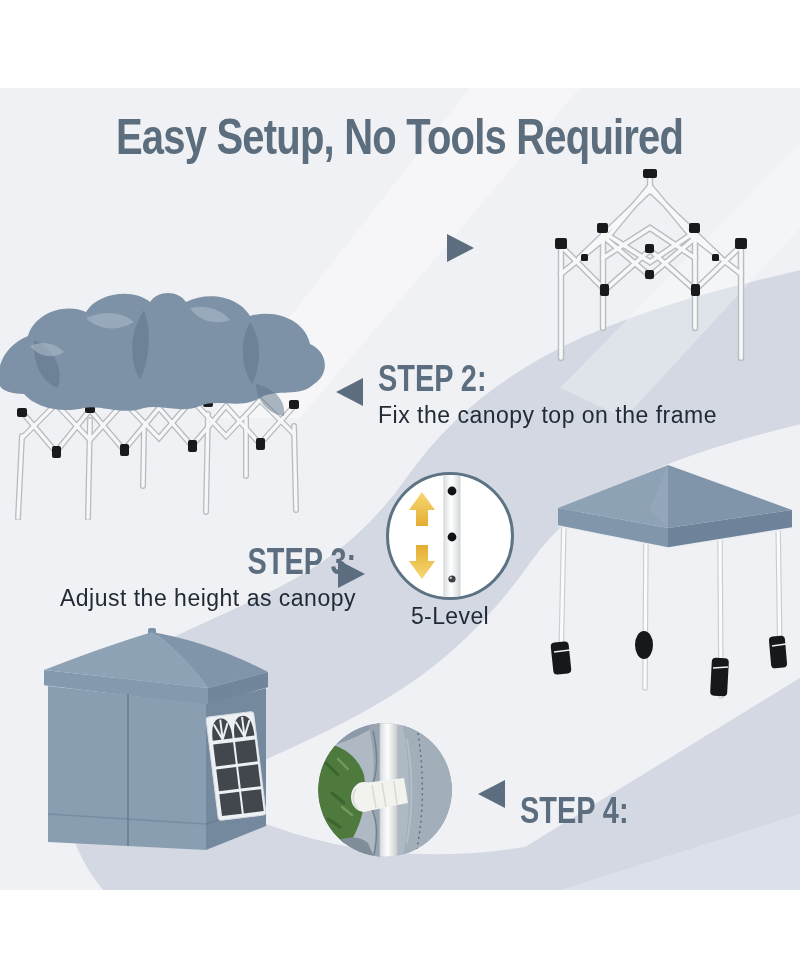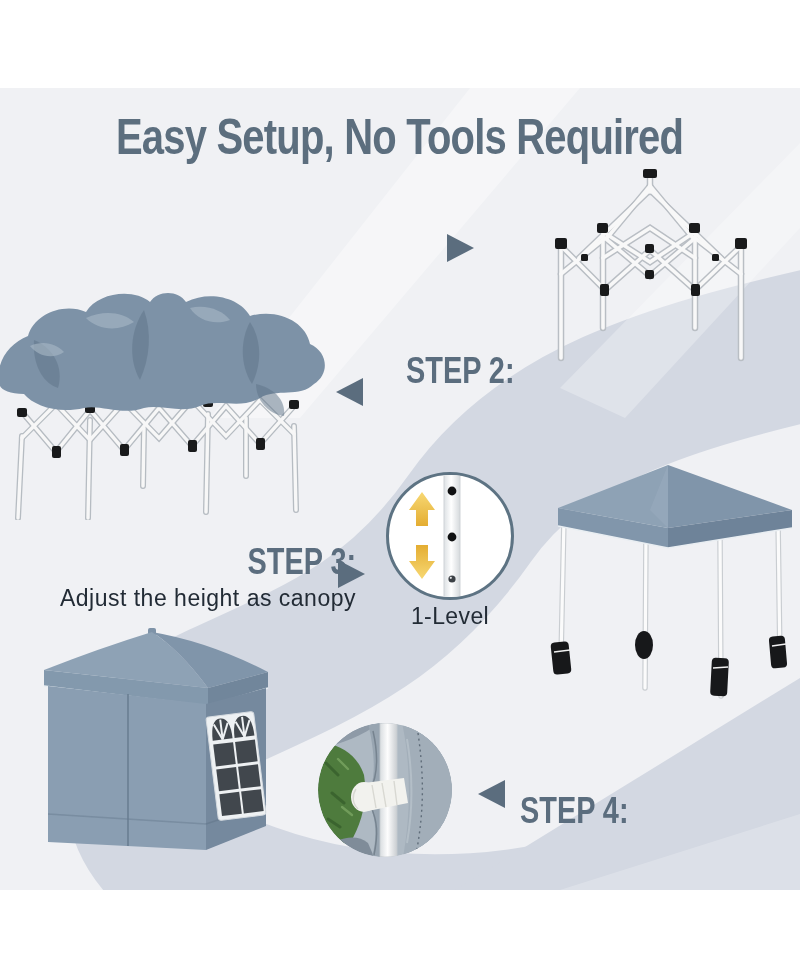--- a/index.html
+++ b/index.html
@@ -138,22 +138,23 @@
         <path d="M262 96 C280 100 292 112 290 128 C274 126 262 112 262 96 Z"></path>
       </g>
       <g fill="#a9b9c7" opacity="0.6">
         <path d="M92 30 C110 22 128 24 140 34 C124 44 104 42 92 30 Z"></path>
         <path d="M196 20 C212 16 228 22 236 32 C220 38 204 32 196 20 Z"></path>
         <path d="M36 58 C50 52 62 56 70 64 C58 72 44 68 36 58 Z"></path>
       </g>
     </svg>
 
     <div class="tri l" style="left:336px;top:290px;"></div>
-    <div class="step left-al" style="top:264px;left:378px;margin-left:28px;">
+    <div class="step left-al" style="top:272px;left:378px;">
       <span class="hd">STEP 2:</span>
+      <div class="ds">Fix the canopy top on the frame</div>
     </div>
 
     <div class="step right-al" style="top:455px;right:444px;">
       <span class="hd">STEP 3:</span>
       <div class="ds">Adjust the height as canopy</div>
     </div>
     <div class="tri r" style="left:338px;top:472px;"></div>
 
     <div class="circle1">
       <svg width="124" height="124" viewBox="0 0 124 124">
@@ -176,21 +177,21 @@
         <circle cx="63" cy="16" r="4.4" fill="#101112"></circle>
         <circle cx="63" cy="62" r="4.4" fill="#101112"></circle>
         <circle cx="63" cy="104" r="3.6" fill="#3c4146"></circle>
         <circle cx="61.8" cy="102.8" r="1.1" fill="#e8eaec"></circle>
         <path d="M33 17 L20 35 L27 35 L27 51 L39 51 L39 35 L46 35 Z" fill="url(#goldg)"></path>
         <path d="M33 104 L20 86 L27 86 L27 70 L39 70 L39 86 L46 86 Z" fill="url(#goldg2)"></path>
       </svg>
     </div>
 
     <div class="callout">
-      <div>1-Level</div>
+      <div>5-Level</div>
     </div>
 
     <svg class="illus" style="left:550px;top:372px;" width="250" height="245" viewBox="0 0 250 245">
       <g fill="none" stroke="#c9cdd1" stroke-width="5.5" stroke-linecap="round">
         <path d="M14 58 L11 198"></path>
           <path d="M96 72 L95 228"></path>
         <path d="M170 76 L171 236"></path>
           <path d="M228 58 L230 203"></path>
       </g>
       <g fill="none" stroke="#fbfbfb" stroke-width="3.2" stroke-linecap="round">

